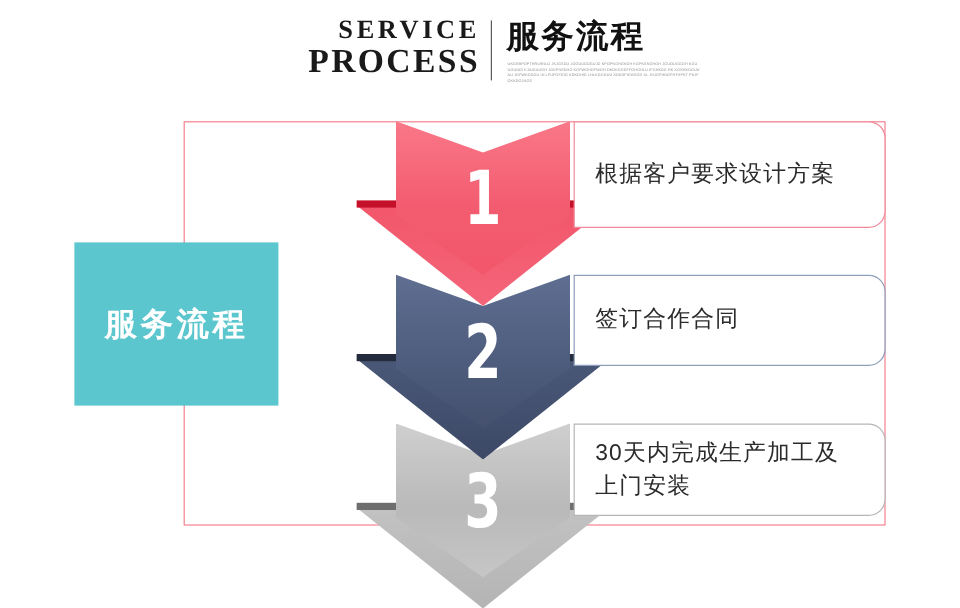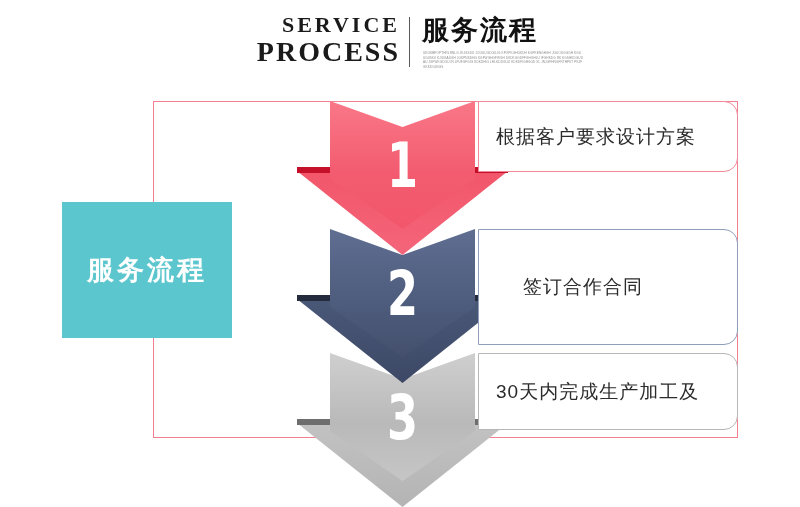--- a/index.html
+++ b/index.html
@@ -72,22 +72,22 @@
     border-radius:0 14px 14px 0;
     display:flex;align-items:center;
     z-index:5;
   }
   .card .ctext{
     padding-left:17px;padding-right:12px;
     font-size:19px;color:#2b2b2b;line-height:1.45;
     letter-spacing:1px;
     font-family:"Liberation Sans","DejaVu Sans",sans-serif;
   }
-  #card1{top:101px;height:71px;border-color:#f2899a;}
-  #card2{top:229px;height:116px;border-color:#8e9ebb;padding-left:27px;}
+  #card1{top:101px;height:89px;border-color:#f2899a;}
+  #card2{top:229px;height:76px;border-color:#8e9ebb;}
   #card3{top:353px;height:77px;border-color:#b6b6b6;}
 
   
   .arrow{position:absolute;z-index:4;}
   .arrow svg{display:block;}
   .num{
     position:absolute;
     color:#ffffff;
     font-family:"DejaVu Sans","Liberation Sans",sans-serif;
     font-weight:700;
@@ -198,16 +198,17 @@
     <div class="ctext">根据客户要求设计方案</div>
   </div>
 
   <div class="card" id="card2">
     <div class="ctext">签订合作合同</div>
   </div>
 
   <div class="card" id="card3">
     <div class="ctext">
       <div>30天内完成生产加工及</div>
+      <div>上门安装</div>
     </div>
   </div>
 
 </div>
 
 </body></html>

